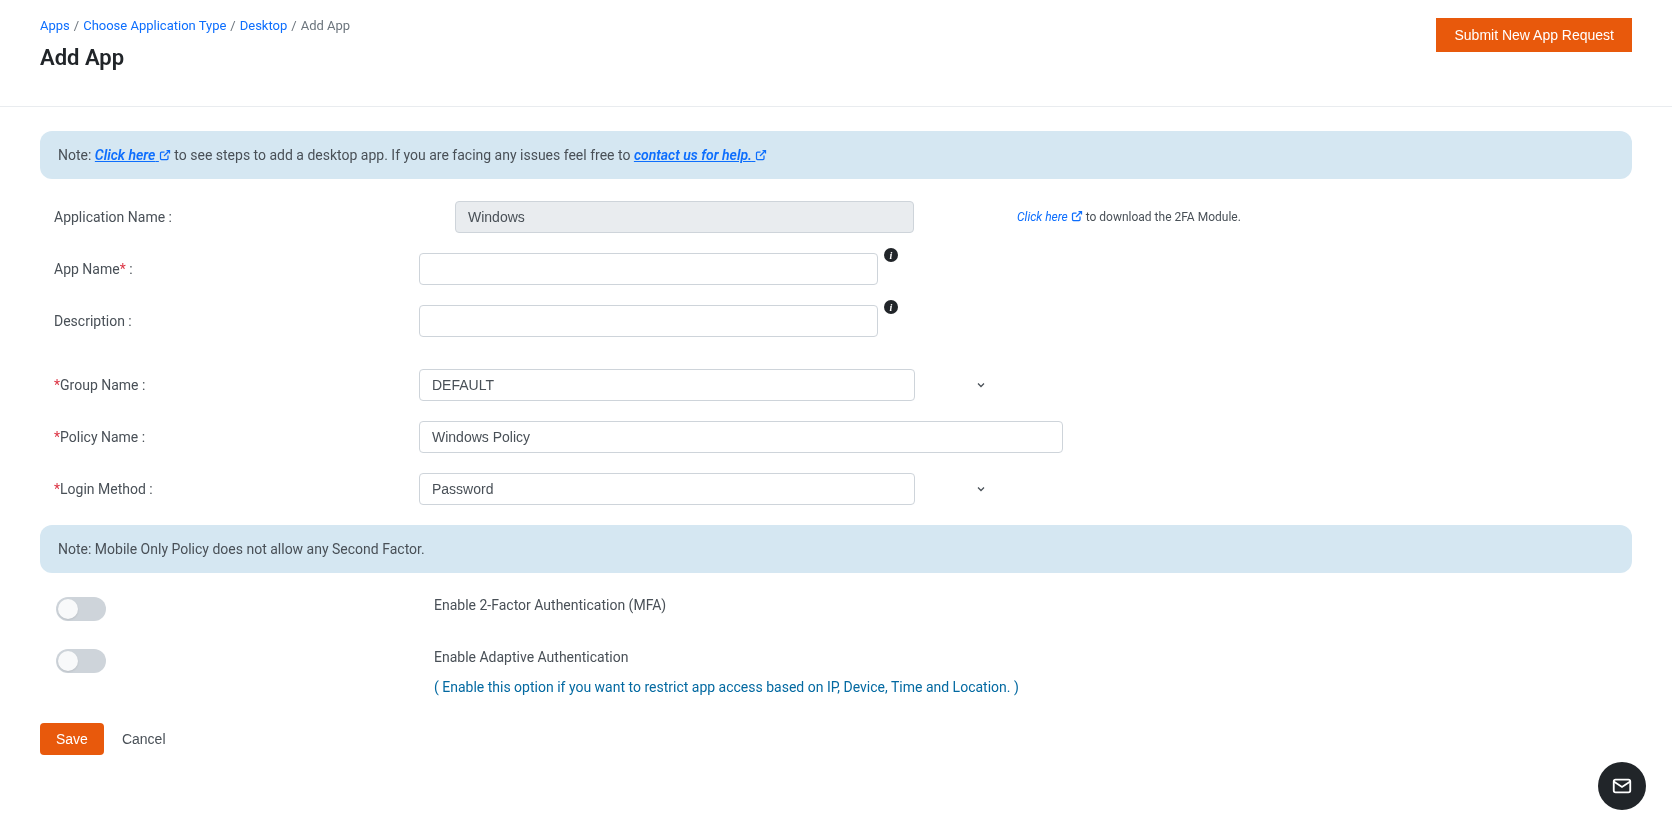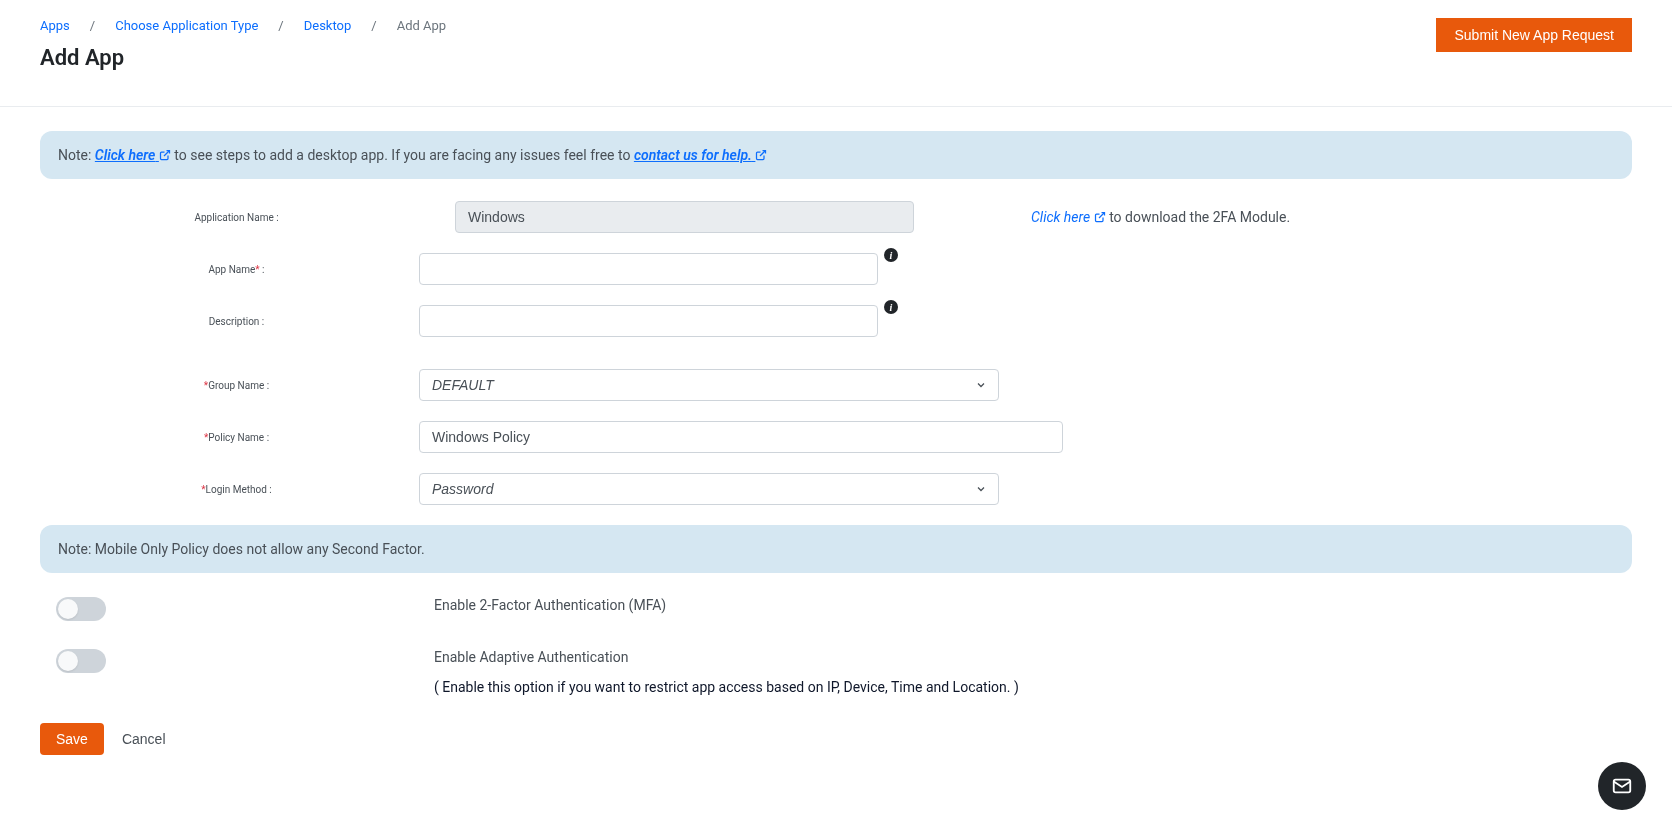--- a/index.html
+++ b/index.html
@@ -13,21 +13,21 @@
 .container {
   padding: 18px 40px;
 }
 .top-row {
   display: flex;
   justify-content: space-between;
   align-items: flex-start;
 }
 .breadcrumb {
   display: flex;
-  gap: 20px;
+  gap: 4px;
   align-items: center;
   font-size: 13px;
   color: #6c757d;
   margin-bottom: 12px;
 }
 .breadcrumb a {
   color: #0d6efd;
   text-decoration: none;
 }
 .breadcrumb .sep {
@@ -78,24 +78,23 @@
   padding-left: 14px;
   padding-right: 14px;
 }
 .form-row {
   display: flex;
   align-items: center;
   margin-bottom: 20px;
 }
 .form-label {
   width: 365px;
-  font-size: 10px;
+  font-size: 14px;
   color: #495057;
   padding-left: 0;
-  text-align: center;
 }
 .form-label .req {
   color: #dc3545;
 }
 .form-label.req-first .req {
   margin-right: 0;
 }
 .form-control-wrap {
   width: 582px;
   position: relative;
@@ -107,25 +106,24 @@
   border-radius: 4px;
   font-size: 14px;
   color: #495057;
   background: #fff;
 }
 .form-control[readonly] {
   background: #e9ecef;
   margin-left: 36px;
 }
 .form-control.select {
-  width: 580px;
+  width: 496px;
   appearance: none;
   background: #fff;
   padding-right: 30px;
-  font-style: italic;
 }
 .form-control.text580 {
   width: 644px;
 }
 .select-wrap {
   position: relative;
   display: inline-block;
   width: 582px;
 }
 .chevron {
@@ -146,22 +144,22 @@
   display: flex;
   align-items: center;
   justify-content: center;
   color: #fff;
   font-size: 10px;
   font-weight: bold;
   font-style: italic;
   font-family: Georgia, serif;
 }
 .side-link {
-  margin-left: 30px;
-  font-size: 14px;
+  margin-left: 16px;
+  font-size: 12px;
   color: #495057;
 }
 .side-link a {
   color: #0d6efd;
   font-style: italic;
   text-decoration: none;
 }
 .alert-info.inner {
   margin-left: 0;
   margin-right: 0;
@@ -195,21 +193,21 @@
   top: 2px;
   left: 2px;
   box-shadow: 0 1px 2px rgba(0,0,0,0.1);
 }
 .toggle-label {
   font-size: 14px;
   color: #495057;
 }
 .toggle-sublabel {
   font-size: 14px;
-  color: #0f172a;
+  color: #0369a1;
   margin-top: 14px;
 }
 .action-row {
   display: flex;
   gap: 18px;
   align-items: center;
   margin-top: 6px;
   padding-left: 0;
 }
 .btn-save {

